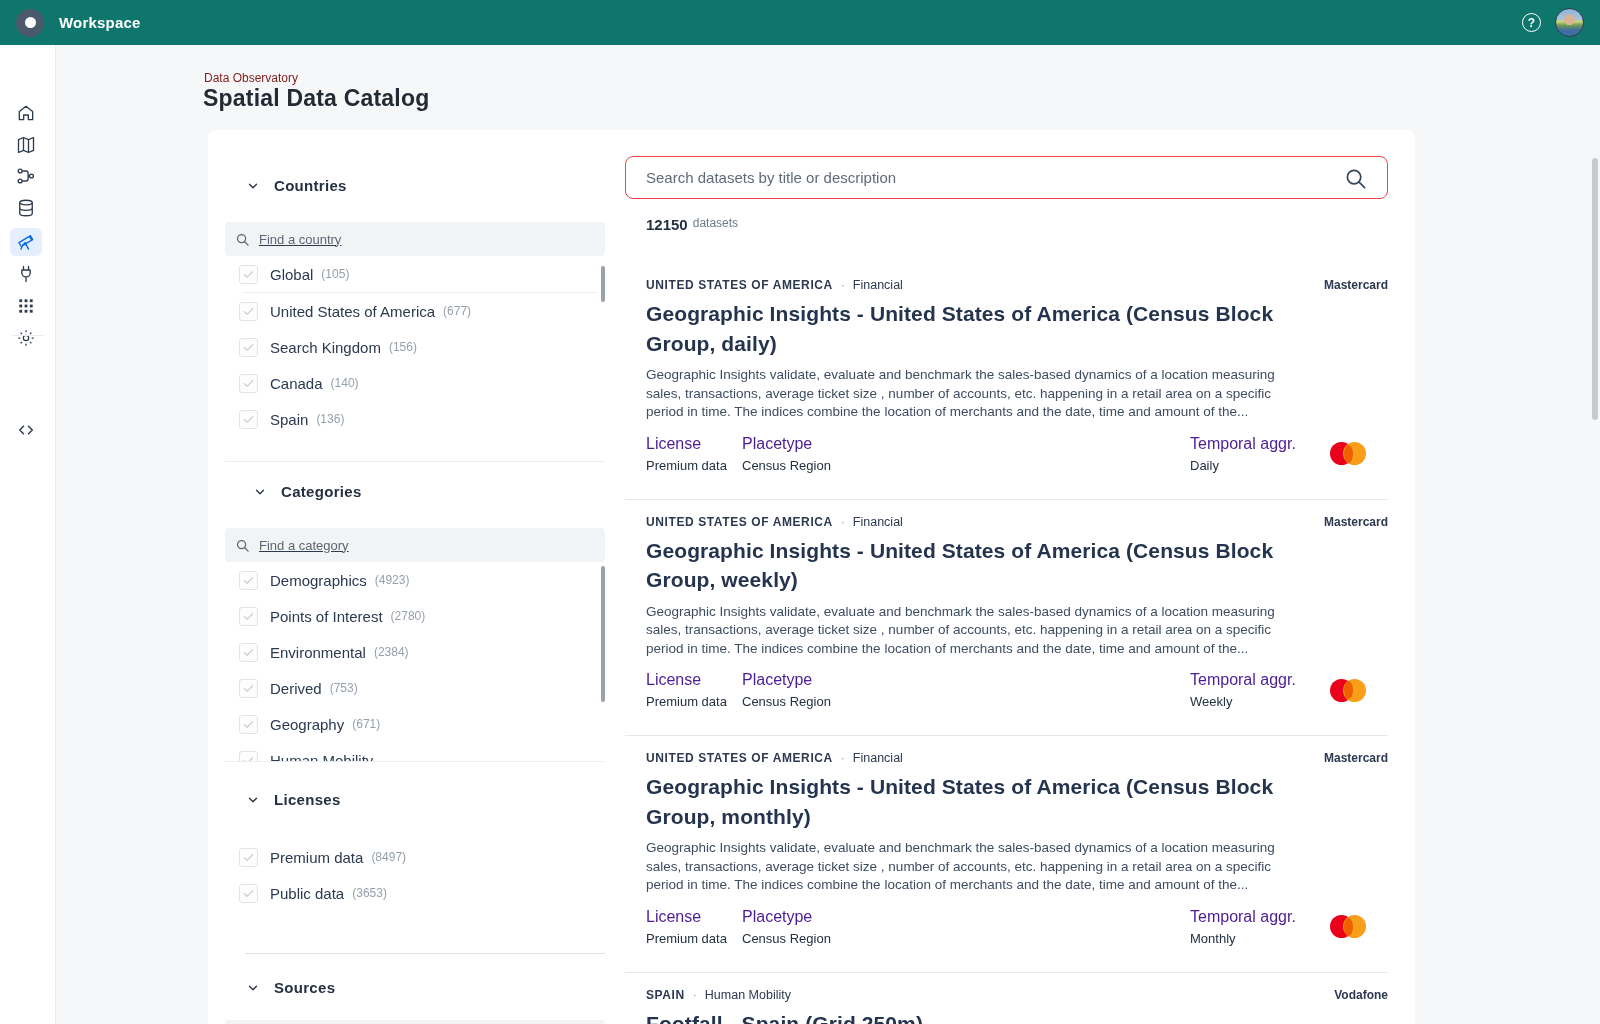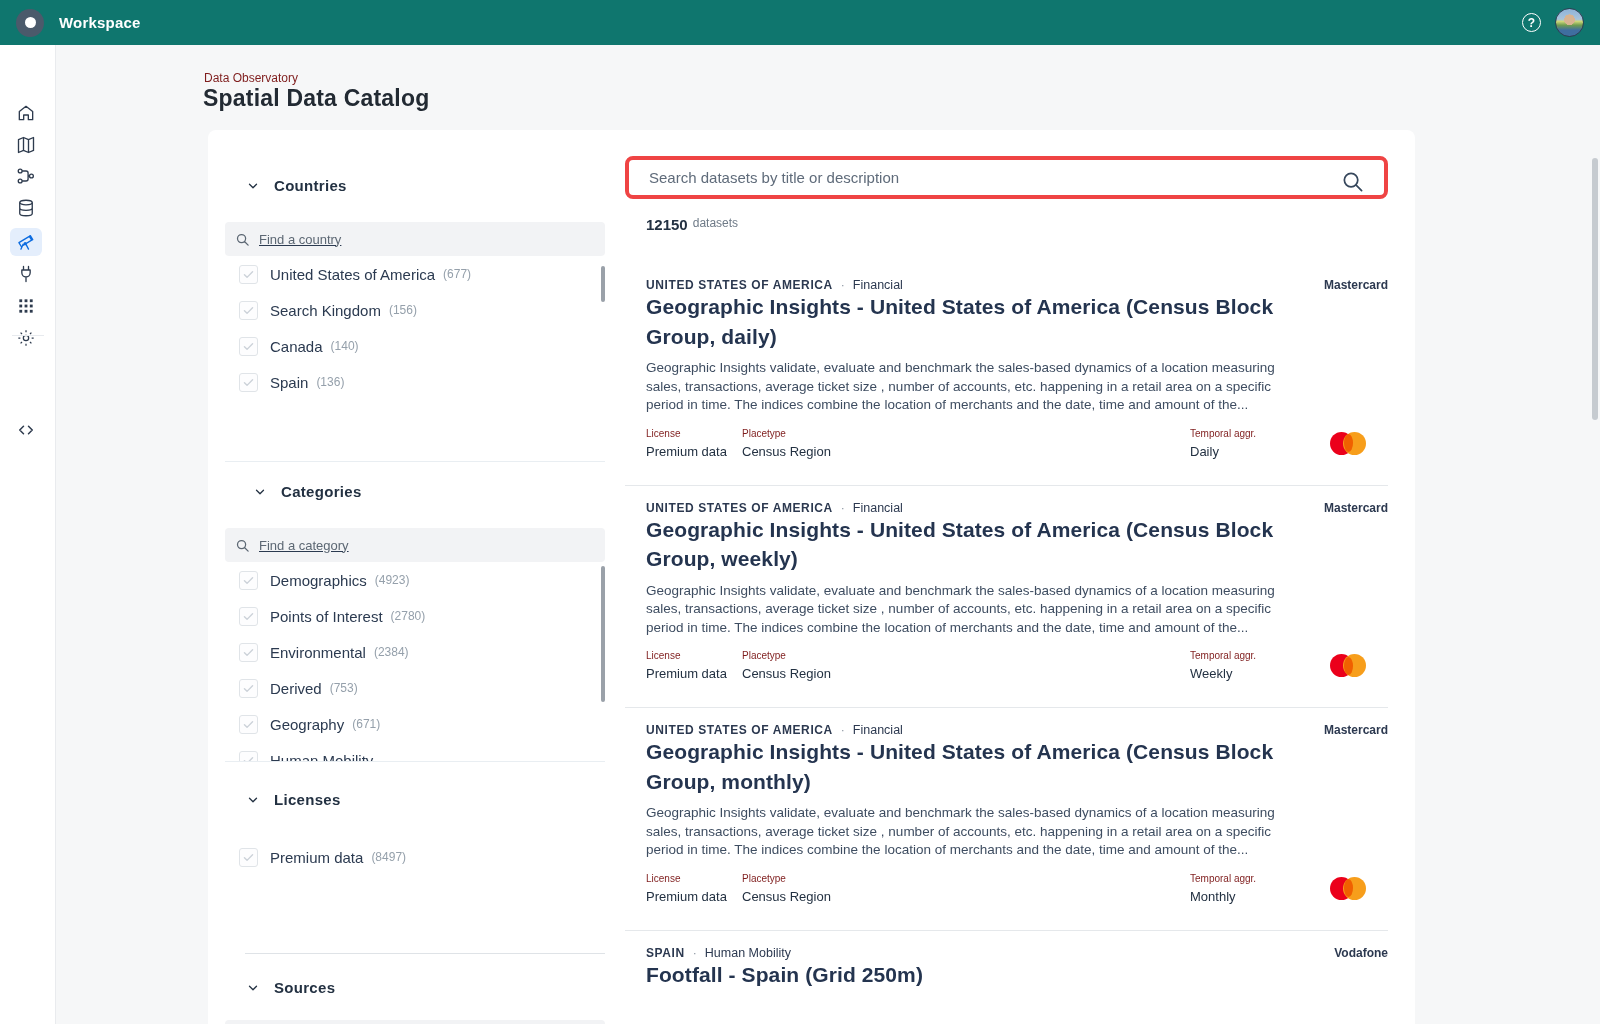--- a/index.html
+++ b/index.html
@@ -59,43 +59,43 @@
     display:flex; align-items:center; justify-content:center; flex:none; }
   .cb svg { width:13px; height:13px; }
   .f-label { font-size:15px; color:#2b3a50; }
   .f-count { font-size:12px; color:#95a0ab; margin-left:-4px; }
   .f-divider { height:1px; background:#edf1f4; margin:0 8px 0 18px; }
   .vthumb { position:absolute; right:0; width:4px; background:#9aa1a9; border-radius:2px; }
   .big-div { position:absolute; left:20px; right:0; height:1px; background:#dfe3e7; }
 
   
   .rc { position:absolute; left:417px; top:0; width:763px; }
-  .rsearch { position:relative; margin-top:26px; height:43px; border:4px solid #ef4444;
+  .rsearch { position:relative; margin-top:26px; height:43px; border:1px solid #ef4444;
     border-radius:8px; background:#fff; display:flex; align-items:center; padding:0 52px 0 20px; }
   .rsearch input { border:0; outline:0; width:100%; font-size:15px; color:#2b3a50;
     font-family:"Liberation Sans",sans-serif; background:transparent; }
   .rsearch input::placeholder { color:#5f6b7a; opacity:1; }
   .rsearch .mag { position:absolute; right:20px; top:10px; width:23px; height:23px; color:#36475c; }
   .count-row { margin:17px 0 0 21px; display:flex; align-items:flex-start; gap:5px; }
   .count-num { font-size:15px; font-weight:700; color:#233142; }
   .count-suffix { font-size:12px; color:#6e7a87; }
 
   .cards { margin-top:30px; }
   .card { padding:15px 0 26px 21px; cursor:pointer; }
   .card + .card { border-top:1px solid #e5e8eb; }
   .card-head { display:flex; align-items:center; gap:8px; width:742px; }
   .c-country { font-size:12px; font-weight:700; color:#2c3950; letter-spacing:.6px; }
   .c-sep { font-size:12px; color:#8b95a1; }
   .c-category { font-size:12.5px; font-weight:500; color:#2c3950; }
   .c-provider { margin-left:auto; font-size:12px; font-weight:700; color:#2c3950; }
-  .c-title { font-size:21px; line-height:29.5px; font-weight:600;
+  .c-title { margin-top:7px; font-size:21px; line-height:29.5px; font-weight:600;
     color:#24344f; max-width:660px; letter-spacing:.1px; }
   .c-desc { margin-top:8px; font-size:13.5px; line-height:18.5px; color:#3e4d61; max-width:662px; }
   .c-meta { margin-top:13px; display:flex; width:742px; }
-  .m-block .m-label { font-size:10px; color:#7f1d1d; }
+  .m-block .m-label { font-size:16px; color:#4c1d95; }
   .m-block .m-value { font-size:13px; color:#233142; margin-top:5px; }
   .m-license { width:96px; }
   .m-placetype { flex:1; }
   .m-temporal { width:140px; }
   .mc { position:relative; width:36px; height:24px; align-self:center; margin-right:22px; flex:none; }
   .mc i { position:absolute; top:0.5px; width:23px; height:23px; border-radius:50%; display:block; }
   .mc .mc-red { left:0; background:#EB001B; }
   .mc .mc-orange { right:0; background:#F79E1B; }
   .mc .mc-mid { position:absolute; left:13.5px; top:3px; width:9px; height:18px;
     border-radius:50%; background:#F06000; }
@@ -196,20 +196,32 @@
       <span class="sec-title">Countries</span>
     </div>
     <div class="fsearch" style="top:92px">
       <svg viewBox="0 0 24 24" fill="none" stroke="#5c6773" stroke-width="2" stroke-linecap="round">
           <circle cx="10.5" cy="10.5" r="6.5"></circle>
           <path d="M15.5 15.5 21 21"></path>
         </svg>
       <input placeholder="Find a country" style="">
     </div>
     <div class="flist" style="top:126px; height:206px">
+  <div class="f-item">
+    <div class="f-row">
+      <span class="cb">
+        <svg viewBox="0 0 24 24" fill="none" stroke="#ccd2d9" stroke-width="2.6" stroke-linecap="round" stroke-linejoin="round">
+                <path d="M4.5 12.5l4.8 4.8L19.5 7"></path>
+              </svg>
+      </span>
+      <span class="f-label">Global</span>
+      <span class="f-count">(105)</span>
+    </div>
+    <div class="f-divider"></div>
+  </div>
 
   <div class="f-item">
     <div class="f-row">
       <span class="cb">
         <svg viewBox="0 0 24 24" fill="none" stroke="#ccd2d9" stroke-width="2.6" stroke-linecap="round" stroke-linejoin="round">
                 <path d="M4.5 12.5l4.8 4.8L19.5 7"></path>
               </svg>
       </span>
       <span class="f-label">United States of America</span>
       <span class="f-count">(677)</span>
@@ -365,20 +377,32 @@
         <svg viewBox="0 0 24 24" fill="none" stroke="#ccd2d9" stroke-width="2.6" stroke-linecap="round" stroke-linejoin="round">
                 <path d="M4.5 12.5l4.8 4.8L19.5 7"></path>
               </svg>
       </span>
       <span class="f-label">Premium data</span>
       <span class="f-count">(8497)</span>
     </div>
 
   </div>
 
+  <div class="f-item">
+    <div class="f-row">
+      <span class="cb">
+        <svg viewBox="0 0 24 24" fill="none" stroke="#ccd2d9" stroke-width="2.6" stroke-linecap="round" stroke-linejoin="round">
+                <path d="M4.5 12.5l4.8 4.8L19.5 7"></path>
+              </svg>
+      </span>
+      <span class="f-label">Public data</span>
+      <span class="f-count">(3653)</span>
+    </div>
+
+  </div>
 </div>
 
     <div class="big-div" style="top:823px"></div>
 
     <div class="sec-head" style="top:849px; left:21px">
       <svg viewBox="0 0 24 24" fill="none" stroke="#233142" stroke-width="2.2" stroke-linecap="round" stroke-linejoin="round">
           <path d="M6 9l6 6 6-6"></path>
         </svg>
       <span class="sec-title">Sources</span>
     </div>

